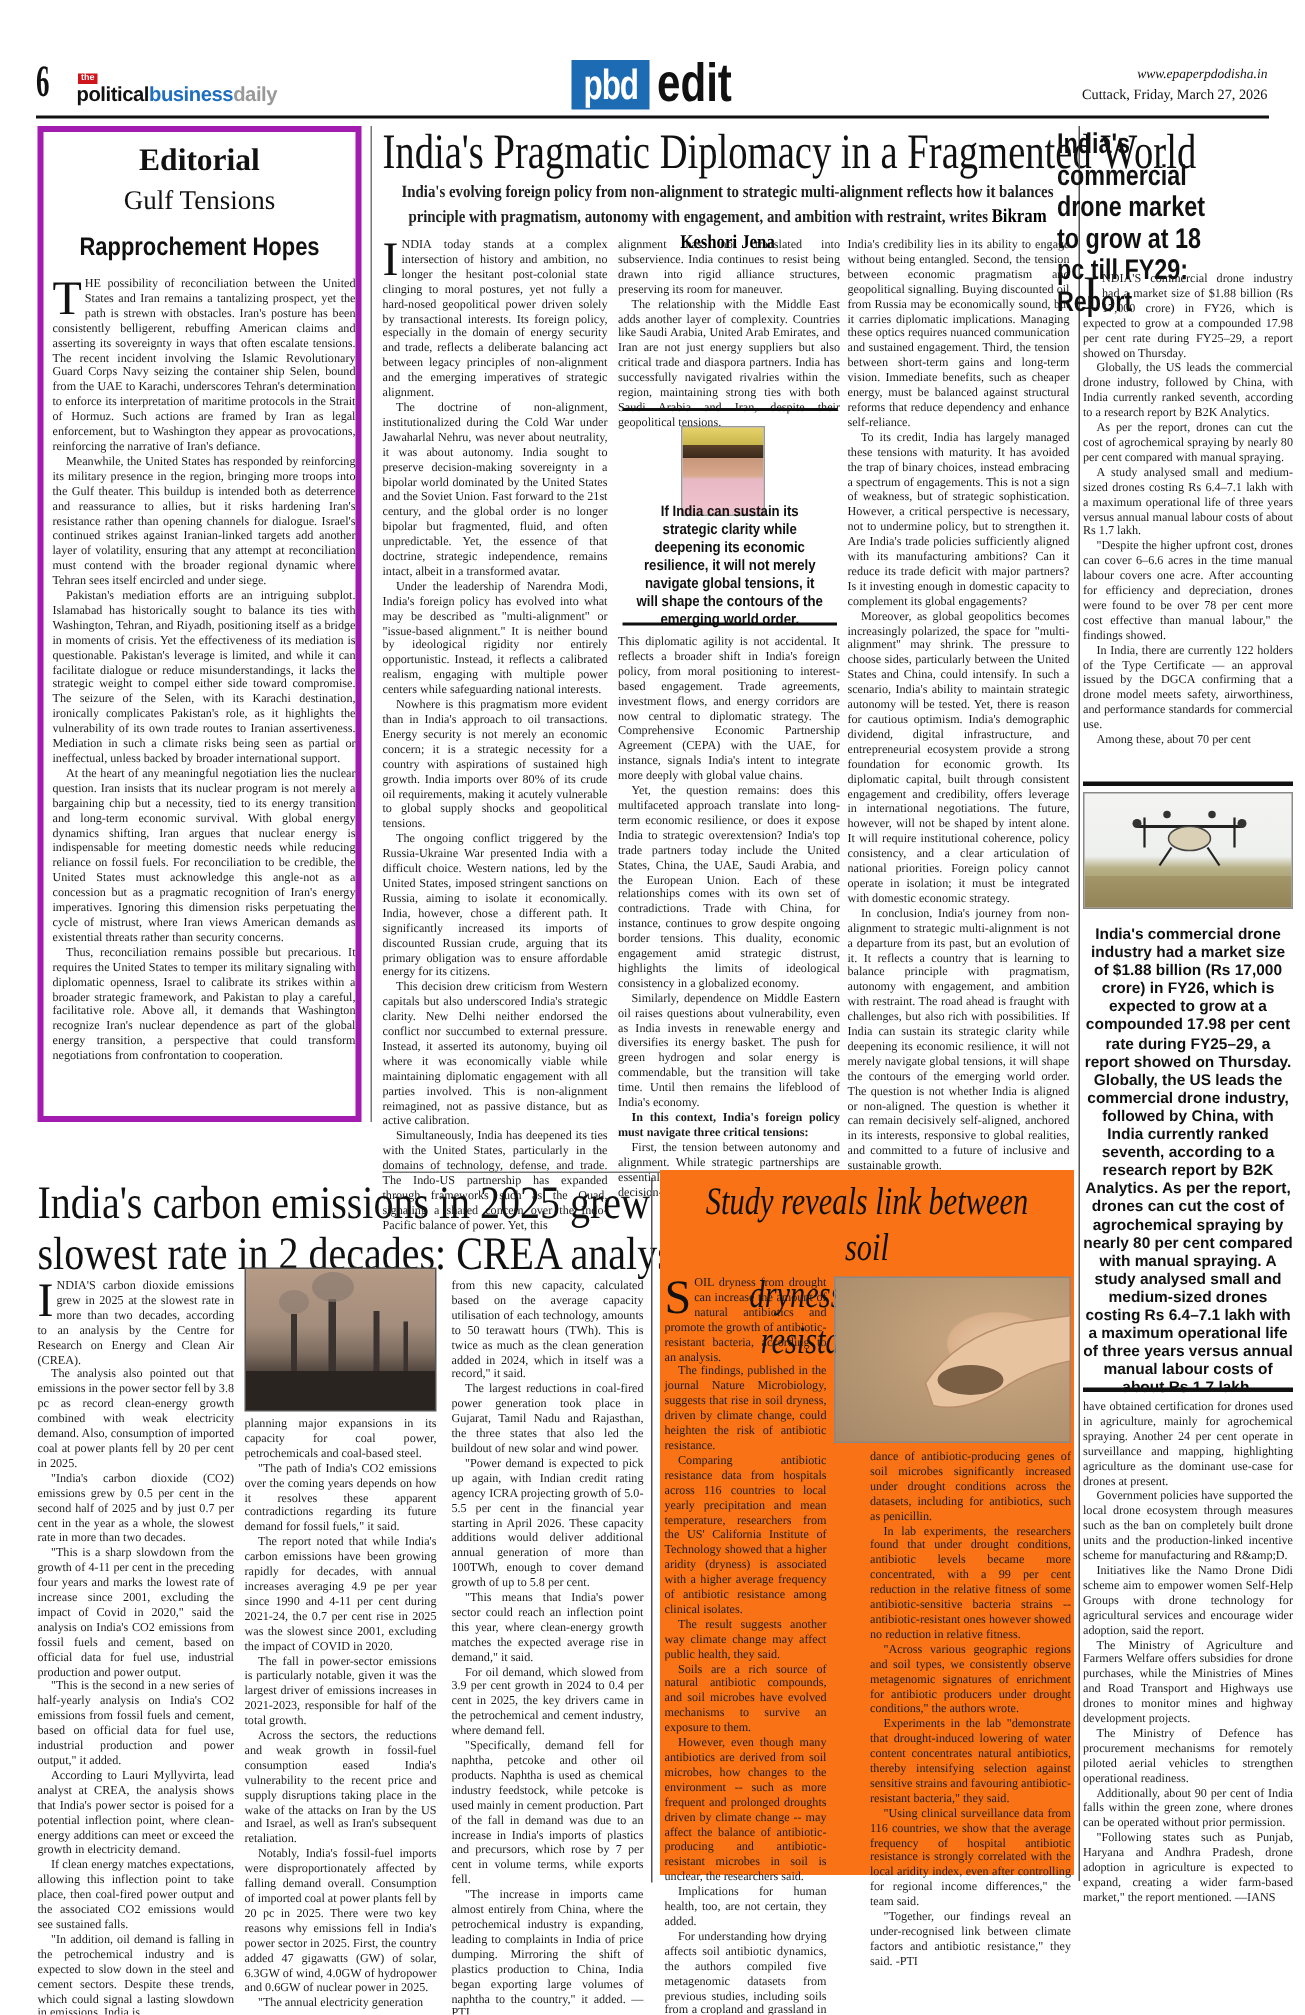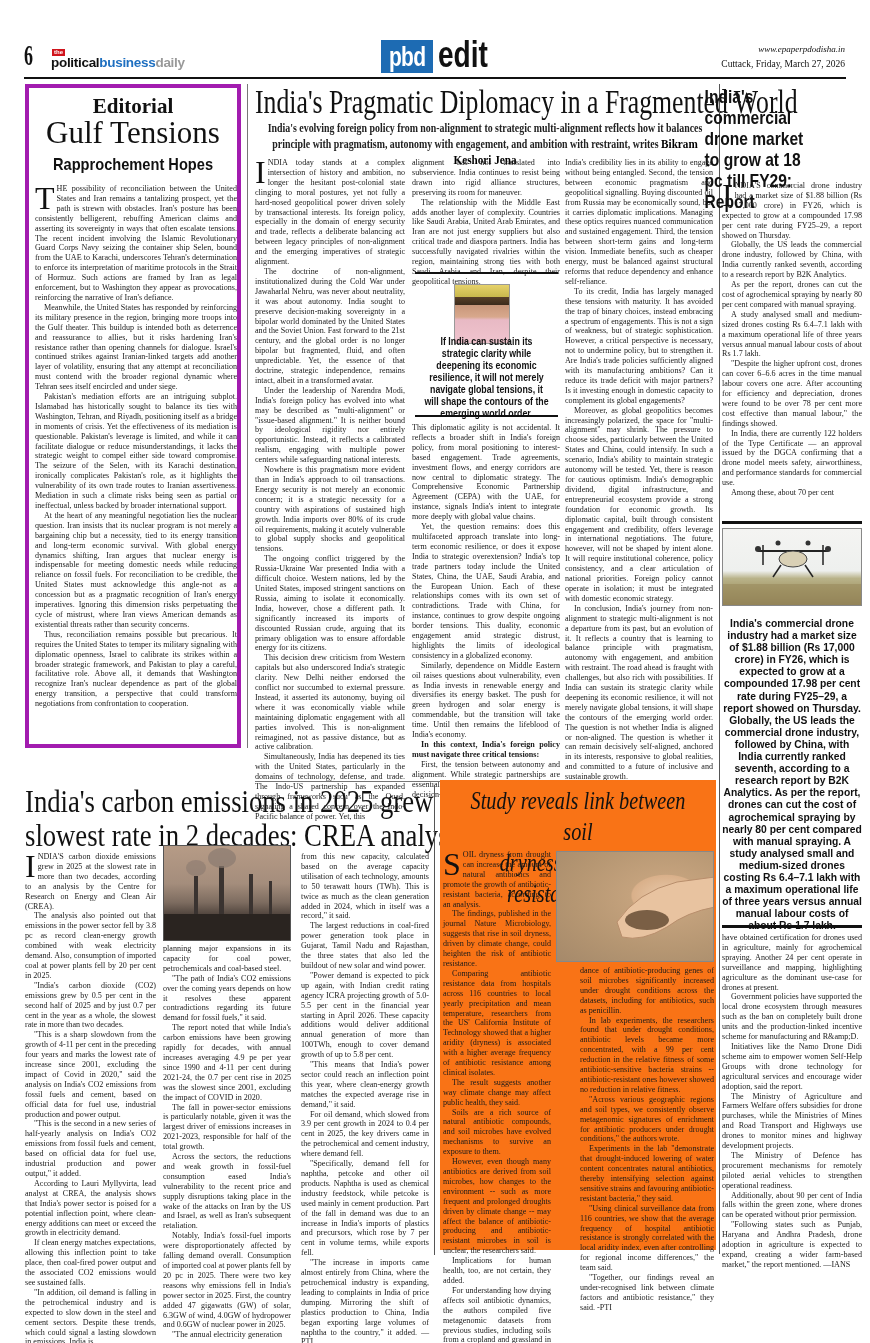--- a/index.html
+++ b/index.html
@@ -17,21 +17,21 @@
 #logo-main .p{color:#111}#logo-main .b{color:#1e6fc0}#logo-main .d{color:#999}
 #pbd{left:381px;top:40px;width:52px;height:33px;background:#1d6bb3;color:#fff;font-family:"Liberation Sans",sans-serif;font-weight:bold;font-size:28px;line-height:33px;text-align:center;letter-spacing:-1px}
 #pbd span{display:inline-block;transform:scaleX(0.75)}
 #edit{left:438px;top:37px;font-family:"Liberation Sans",sans-serif;font-weight:bold;font-size:36px;line-height:36px;transform:scaleX(0.78);transform-origin:left top}
 #site{right:25px;top:44px;font-family:"Liberation Serif",serif;font-style:italic;font-size:9px;text-align:right}
 #dateline{right:25px;top:59px;font-family:"Liberation Serif",serif;font-size:9.5px;text-align:right}
 #rule-top{left:24px;top:77px;width:822px;height:2px;background:#111}
 
 #ed-box{left:25px;top:84px;width:216px;height:664px;border:4px solid #a21caf}
 #ed-kicker{left:0;top:7px;width:100%;text-align:center;font-family:"Liberation Serif",serif;font-size:21px;font-weight:bold;line-height:22px}
-#ed-title{left:0;top:30px;width:100%;text-align:center;font-family:"Liberation Serif",serif;font-size:31px;line-height:30px}
+#ed-title{left:0;top:30px;width:100%;text-align:center;font-family:"Liberation Serif",serif;font-size:18px;line-height:30px}
 #ed-sub{left:0;top:67px;width:100%;text-align:center;font-family:"Liberation Sans",sans-serif;font-size:17px;font-weight:bold;line-height:20px;transform:scaleX(0.86)}
 #ed-body{left:6px;top:96px;width:202px}
 
 #vrule1{left:247px;top:84px;width:1px;height:664px;background:#777}
 #main-title{left:255px;top:84px;width:460px;font-family:"Liberation Serif",serif;font-size:33px;line-height:36px;white-space:nowrap;transform:scaleX(0.78);transform-origin:left top}
 #main-deck{left:255px;top:121px;width:460px;text-align:center;font-family:Liberation Serif, serif;font-size:11.5px;font-weight:bold;line-height:15px;color:#222}
 #main-deck .deck-inner{display:inline-block;transform:scaleX(0.86);transform-origin:center top;width:530px;margin-left:-35px}
 #main-deck .author{font-weight:bold;font-size:13px;color:#000}
 .col{position:absolute}
 #pull{left:415px;top:272px;width:143px;border-top:2px solid #111;border-bottom:2px solid #111;height:145px}

